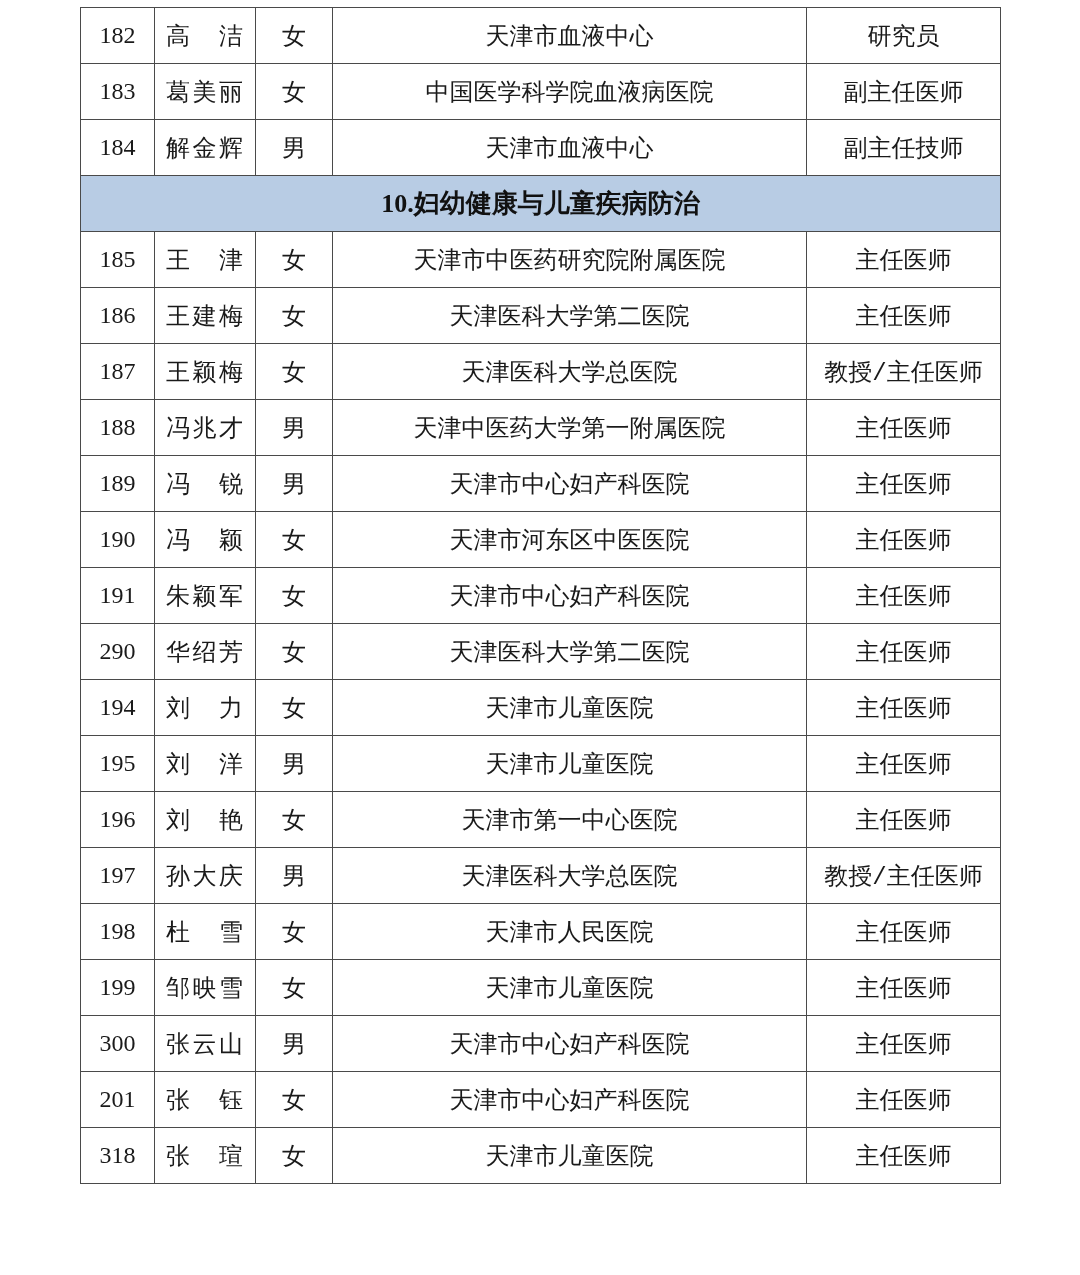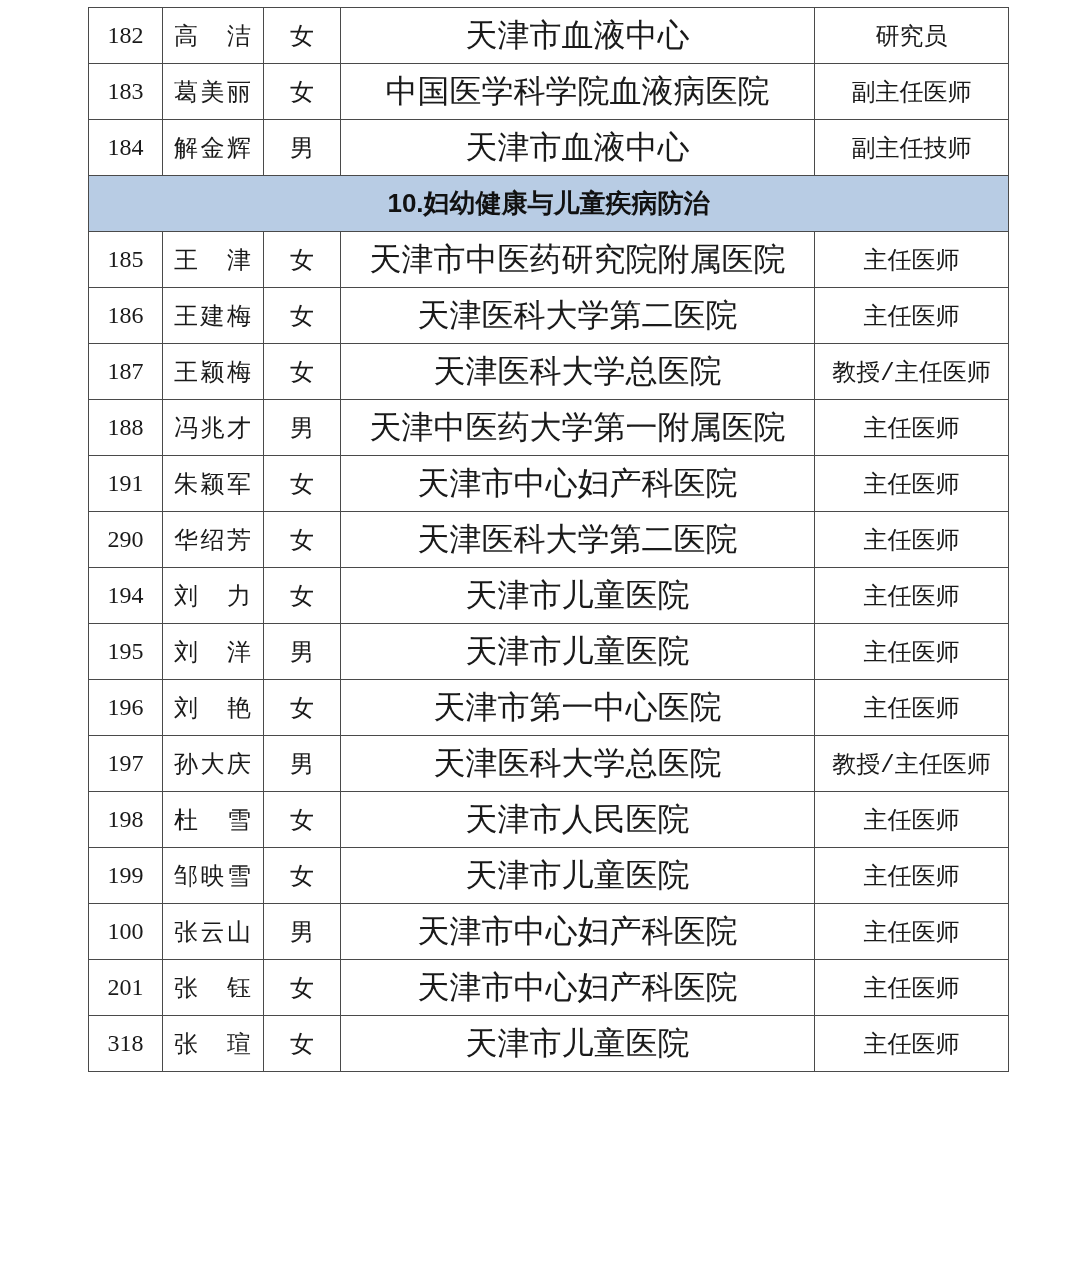--- a/index.html
+++ b/index.html
@@ -15,21 +15,20 @@
       font-family: "DejaVu Sans", "Liberation Sans", sans-serif;
       color: #1a1a1a;
     }
     .doc-table {
       position: absolute;
       left: 80px;
       top: 7px;
       width: 920px;
       border-collapse: collapse;
       table-layout: fixed;
-      margin-left: 8px;
     }
     .doc-table td {
       border: 1.5px solid #4a4a4a;
       height: 55px;
       padding: 0;
       text-align: center;
       vertical-align: middle;
       font-size: 24px;
       white-space: nowrap;
       overflow: hidden;
@@ -45,31 +44,31 @@
       font-size: 24px;
       letter-spacing: 0px;
     }
     td.cell-name {
       text-align: justify;
       text-align-last: justify;
       padding: 0 12px 0 11px;
       font-size: 24px;
     }
     td.cell-gender { font-size: 24px; }
-    td.cell-org { font-size: 32px; }
+    td.cell-org { font-size: 24px; }
     td.cell-title { font-size: 24px; font-family: Liberation Mono, monospace; }
 
     tr.section-row td {
       background: #b8cce4;
       font-weight: bold;
       font-size: 26px;
       color: #111111;
     }
     tr.section-row .sec-num {
-      font-family: Liberation Sans, sans-serif;
+      font-family: Liberation Serif, serif;
       font-weight: bold;
       text-align: center;
     }
   </style>
 </head>
 <body>
 
 <table class="doc-table">
   <colgroup>
     <col class="c-no">
@@ -128,20 +127,34 @@
       <td class="cell-title">教授/主任医师</td>
     </tr>
     <tr class="data-row">
       <td class="cell-no">188</td>
       <td class="cell-name">冯兆才</td>
       <td class="cell-gender">男</td>
       <td class="cell-org">天津中医药大学第一附属医院</td>
       <td class="cell-title">主任医师</td>
     </tr>
     <tr class="data-row">
+      <td class="cell-no">189</td>
+      <td class="cell-name">冯　锐</td>
+      <td class="cell-gender">男</td>
+      <td class="cell-org">天津市中心妇产科医院</td>
+      <td class="cell-title">主任医师</td>
+    </tr>
+    <tr class="data-row">
+      <td class="cell-no">190</td>
+      <td class="cell-name">冯　颖</td>
+      <td class="cell-gender">女</td>
+      <td class="cell-org">天津市河东区中医医院</td>
+      <td class="cell-title">主任医师</td>
+    </tr>
+    <tr class="data-row">
       <td class="cell-no">191</td>
       <td class="cell-name">朱颖军</td>
       <td class="cell-gender">女</td>
       <td class="cell-org">天津市中心妇产科医院</td>
       <td class="cell-title">主任医师</td>
     </tr>
     <tr class="data-row">
       <td class="cell-no">290</td>
       <td class="cell-name">华绍芳</td>
       <td class="cell-gender">女</td>
@@ -184,21 +197,21 @@
       <td class="cell-title">主任医师</td>
     </tr>
     <tr class="data-row">
       <td class="cell-no">199</td>
       <td class="cell-name">邹映雪</td>
       <td class="cell-gender">女</td>
       <td class="cell-org">天津市儿童医院</td>
       <td class="cell-title">主任医师</td>
     </tr>
     <tr class="data-row">
-      <td class="cell-no">100</td>
+      <td class="cell-no">300</td>
       <td class="cell-name">张云山</td>
       <td class="cell-gender">男</td>
       <td class="cell-org">天津市中心妇产科医院</td>
       <td class="cell-title">主任医师</td>
     </tr>
     <tr class="data-row">
       <td class="cell-no">201</td>
       <td class="cell-name">张　钰</td>
       <td class="cell-gender">女</td>
       <td class="cell-org">天津市中心妇产科医院</td>

